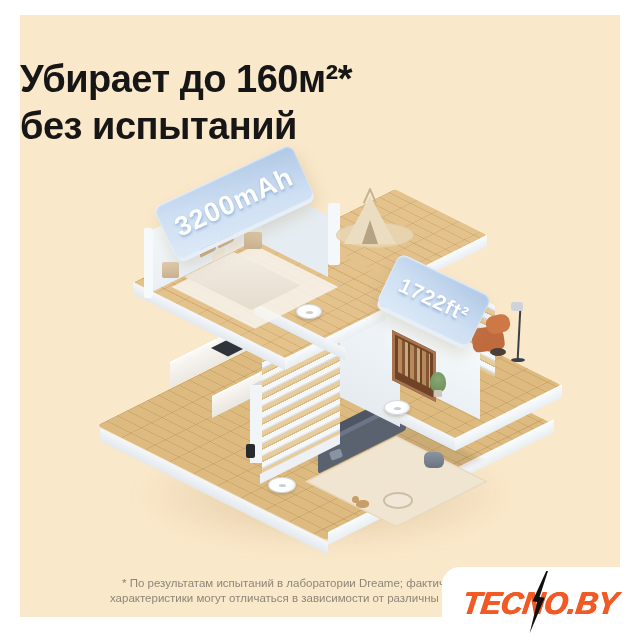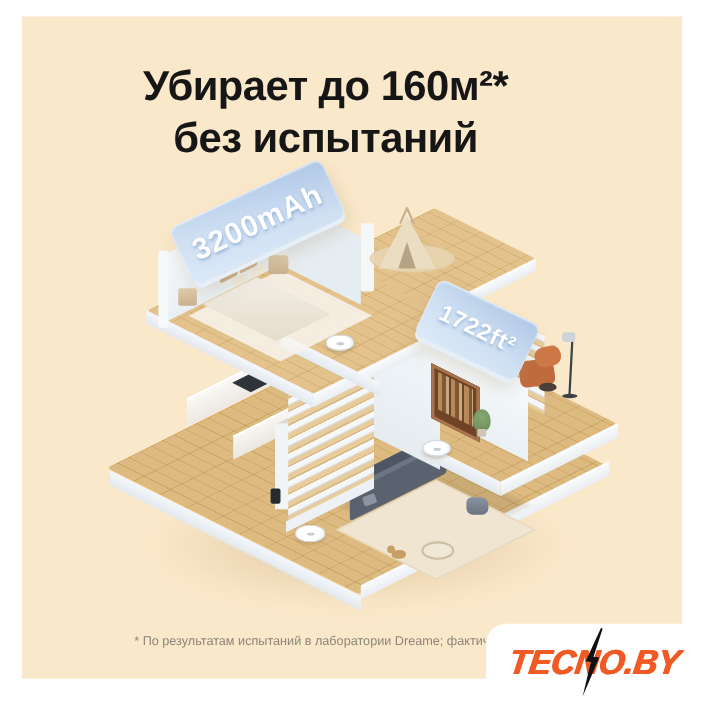--- a/index.html
+++ b/index.html
@@ -3,21 +3,21 @@
 <meta charset="utf-8">
 <style>
   html,body{margin:0;padding:0;background:#fff;}
   #stage{position:relative;width:640px;height:640px;background:#fff;overflow:hidden;
          font-family:"Liberation Sans",sans-serif;}
   .abs{position:absolute;}
   .iso-top{transform:scaleY(0.5) rotate(45deg);}
   .skew-l{transform:skewY(26.57deg);transform-origin:0 0;}
   .skew-r{transform:skewY(-26.57deg);transform-origin:0 0;}
   #card{position:absolute;left:20px;top:15px;width:600px;height:602px;background:#FAE8CA;}
-  #title{position:absolute;left:20px;top:56px;width:552px;text-align:center;
+  #title{position:absolute;left:20px;top:56px;width:552px;text-align:left;
          color:#161616;font-weight:700;font-size:38px;line-height:47px;letter-spacing:-0.5px;}
   .wood{background:
       repeating-linear-gradient(90deg, rgba(160,118,58,.22) 0 1.5px, transparent 1.5px 34px),
       repeating-linear-gradient(0deg, #DDBA80 0 13px, #D0A96C 13px 14.5px);}
   .wood-light{background:
       repeating-linear-gradient(90deg, rgba(170,128,66,.20) 0 1.5px, transparent 1.5px 30px),
       repeating-linear-gradient(0deg, #E4C28C 0 12px, #D6B076 12px 13.5px);}
   .band-l{background:linear-gradient(180deg,#F4F7FA,#E2E8ED);}
   .band-r{background:linear-gradient(180deg,#FAFCFD,#E9EEF2);}
   .stairs{background:repeating-linear-gradient(180deg,
@@ -151,18 +151,21 @@
       <span>3200mAh</span>
     </div>
     <div class="abs badge" style="left:383px;top:272px;width:102px;height:56px;font-size:21px;transform:rotate(25.5deg);">
       <span>1722ft²</span>
     </div>
   </div>
 
   <div id="footnote" style="left:122px;top:577px;">
     <span>* По результатам испытаний в лаборатории Dreame; фактич</span>
   </div>
+  <div id="footnote" class="abs" style="position:absolute;left:110px;top:592px;color:#8C8679;font-size:11.5px;white-space:nowrap;">
+    <span>характеристики могут отличаться в зависимости от различны</span>
+  </div>
 
   <div id="watermark">
     <span id="wm-text">TECNO.BY</span>
     <span id="wm-bolt"></span>
   </div>
 </div>
 
 </body></html>

